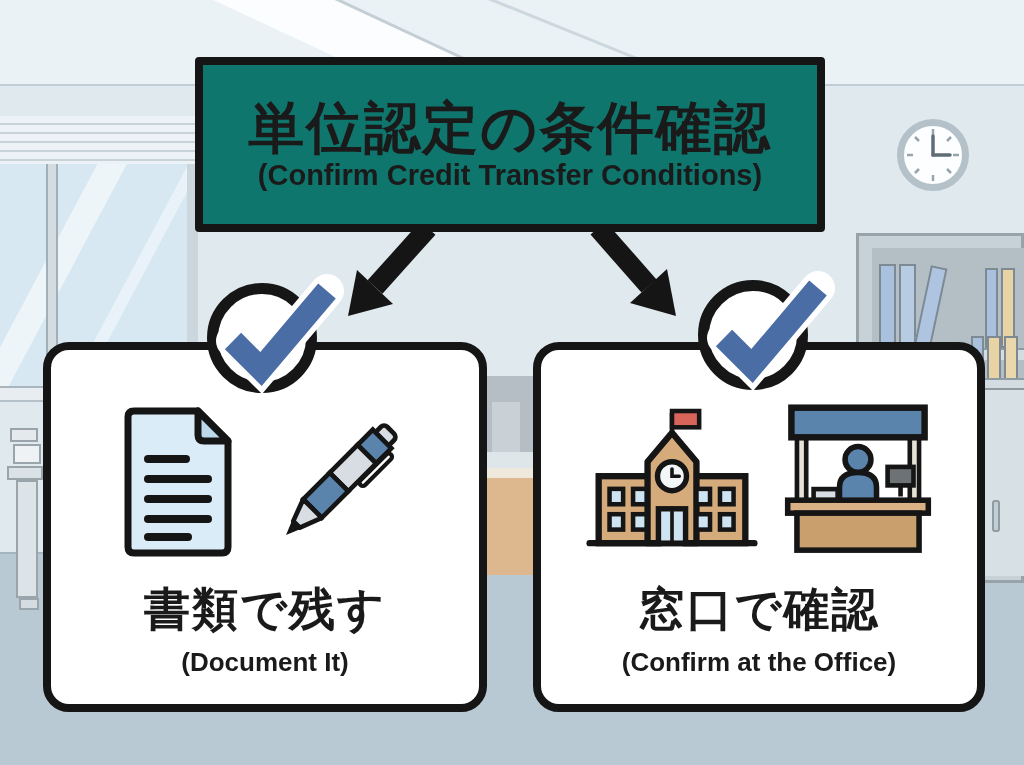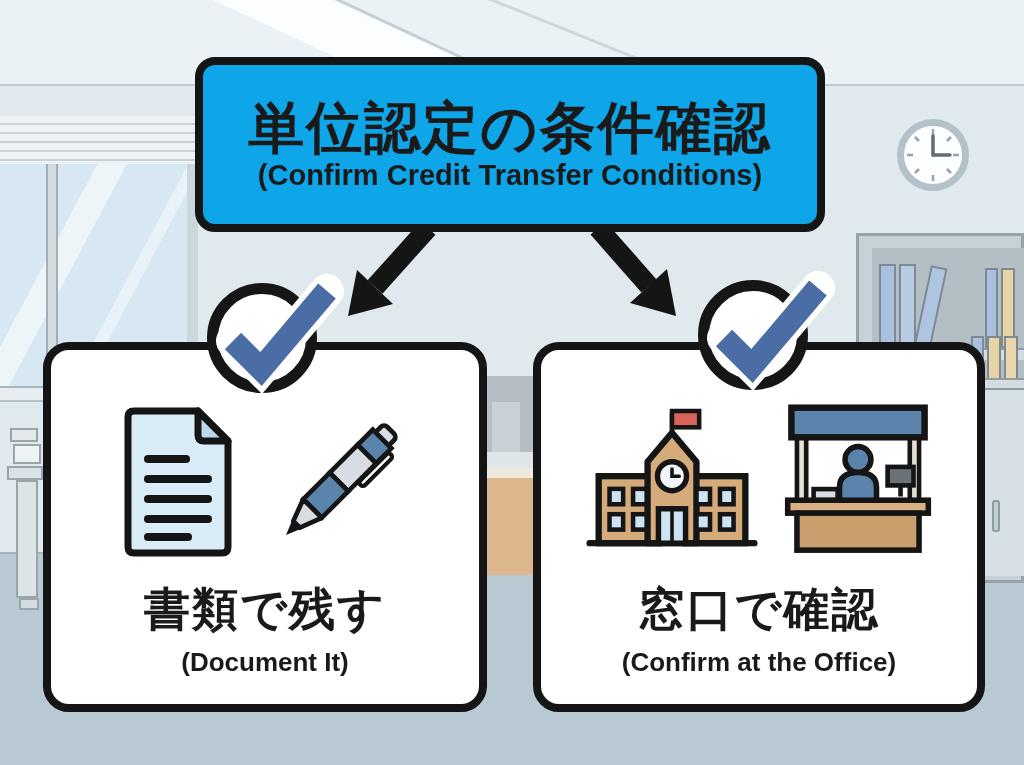--- a/index.html
+++ b/index.html
@@ -42,21 +42,21 @@
   
   .back-partition{position:absolute;left:452px;top:376px;width:116px;height:96px;background:#b5bec4;}
   .back-monitor{position:absolute;left:492px;top:402px;width:28px;height:50px;background:#c9d1d6;}
   .back-strip{position:absolute;left:452px;top:452px;width:116px;height:16px;background:#dfe6ea;}
   .back-deskedge{position:absolute;left:452px;top:468px;width:116px;height:10px;background:#efe9dd;}
   .back-desk{position:absolute;left:452px;top:478px;width:116px;height:97px;background:#ddb88f;}
   
   .arrows{position:absolute;left:0;top:0;z-index:2;}
   
   .title-card{position:absolute;left:195px;top:57px;width:630px;height:175px;z-index:3;
-    background:#0ea5e9;border:8px solid #151515;border-radius:20px;box-sizing:border-box;
+    background:#0f766e;border:8px solid #151515;border-radius:4px;box-sizing:border-box;
     display:flex;flex-direction:column;align-items:center;justify-content:center;}
   .title-jp{font-size:56px;font-weight:900;color:#1a1a1a;letter-spacing:2px;line-height:1.1;}
   .title-en{font-size:29px;font-weight:800;color:#1a1a1a;}
   
   .card{position:absolute;top:342px;height:370px;z-index:3;background:#ffffff;
     border:8px solid #151515;border-radius:26px;box-sizing:border-box;
     display:flex;flex-direction:column;align-items:center;justify-content:flex-end;padding-bottom:26px;}
   .card-left{left:43px;width:444px;}
   .card-right{left:533px;width:452px;}
   .icons-row{display:flex;align-items:flex-end;gap:26px;margin-bottom:22px;}

